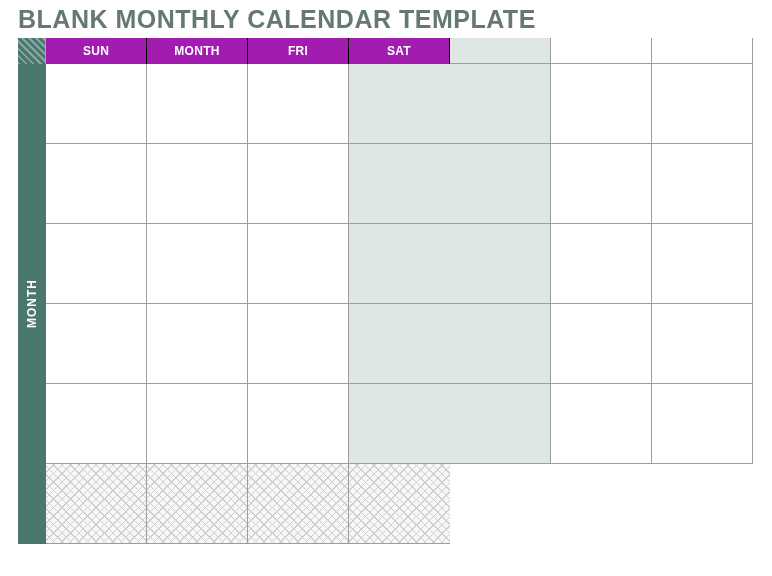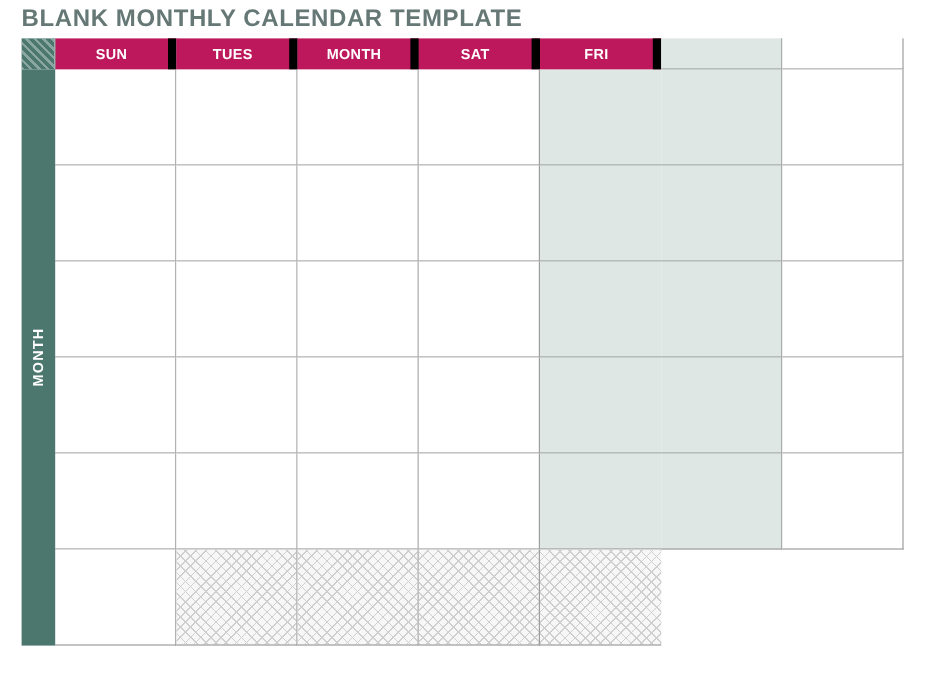--- a/index.html
+++ b/index.html
@@ -9,21 +9,21 @@
     width: 772px;
     height: 576px;
     overflow: hidden;
   }
   .page {
     padding: 5px 12px 12px 18px;
   }
   .title {
     color: #667876;
     font-weight: 800;
-    font-size: 20px;
+    font-size: 25px;
     letter-spacing: 0.5px;
     margin-bottom: 4px;
   }
   .cal {
     display: grid;
     grid-template-columns: 28px repeat(7, 1fr);
     grid-template-rows: 26px repeat(6, 80px);
     width: 735px;
   }
   .corner {
@@ -36,28 +36,28 @@
     content: "";
     position: absolute;
     inset: 0;
     background: repeating-linear-gradient(
       45deg,
       rgba(255,255,255,0.35) 0 2px,
       transparent 2px 5px
     );
   }
   .dayhead {
-    background: #be185d;
+    background: #a21caf;
     color: #fff;
     font-weight: 700;
     font-size: 12px;
     display: flex;
     align-items: center;
     justify-content: center;
-    border-right: 7px solid #000000;
+    border-right: 1px solid #000000;
     letter-spacing: 0.3px;
   }
   .dayhead:last-of-type { border-right: none; }
   .monthcol {
     grid-row: 2 / span 6;
     background: #4c776f;
     color: #fff;
     font-weight: 700;
     font-size: 12px;
     display: flex;
@@ -86,24 +86,23 @@
 </style>
 </head>
 <body>
 
 <div class="page">
   <div class="title">BLANK MONTHLY CALENDAR TEMPLATE</div>
   <div class="cal" id="cal">
     <div class="corner"></div>
 
   <div class="dayhead">SUN</div>
-      <div class="dayhead">TUES</div>
       <div class="dayhead">MONTH</div>
+      <div class="dayhead">FRI</div>
       <div class="dayhead">SAT</div>
-      <div class="dayhead">FRI</div>
       <div class="monthcol">MONTH</div>
       <div class="cell weekend"></div>
       <div class="cell"></div>
       <div class="cell"></div>
       <div class="cell"></div>
       <div class="cell"></div>
       <div class="cell"></div>
       <div class="cell weekend row-last"></div>
       <div class="cell weekend"></div>
       <div class="cell"></div>

